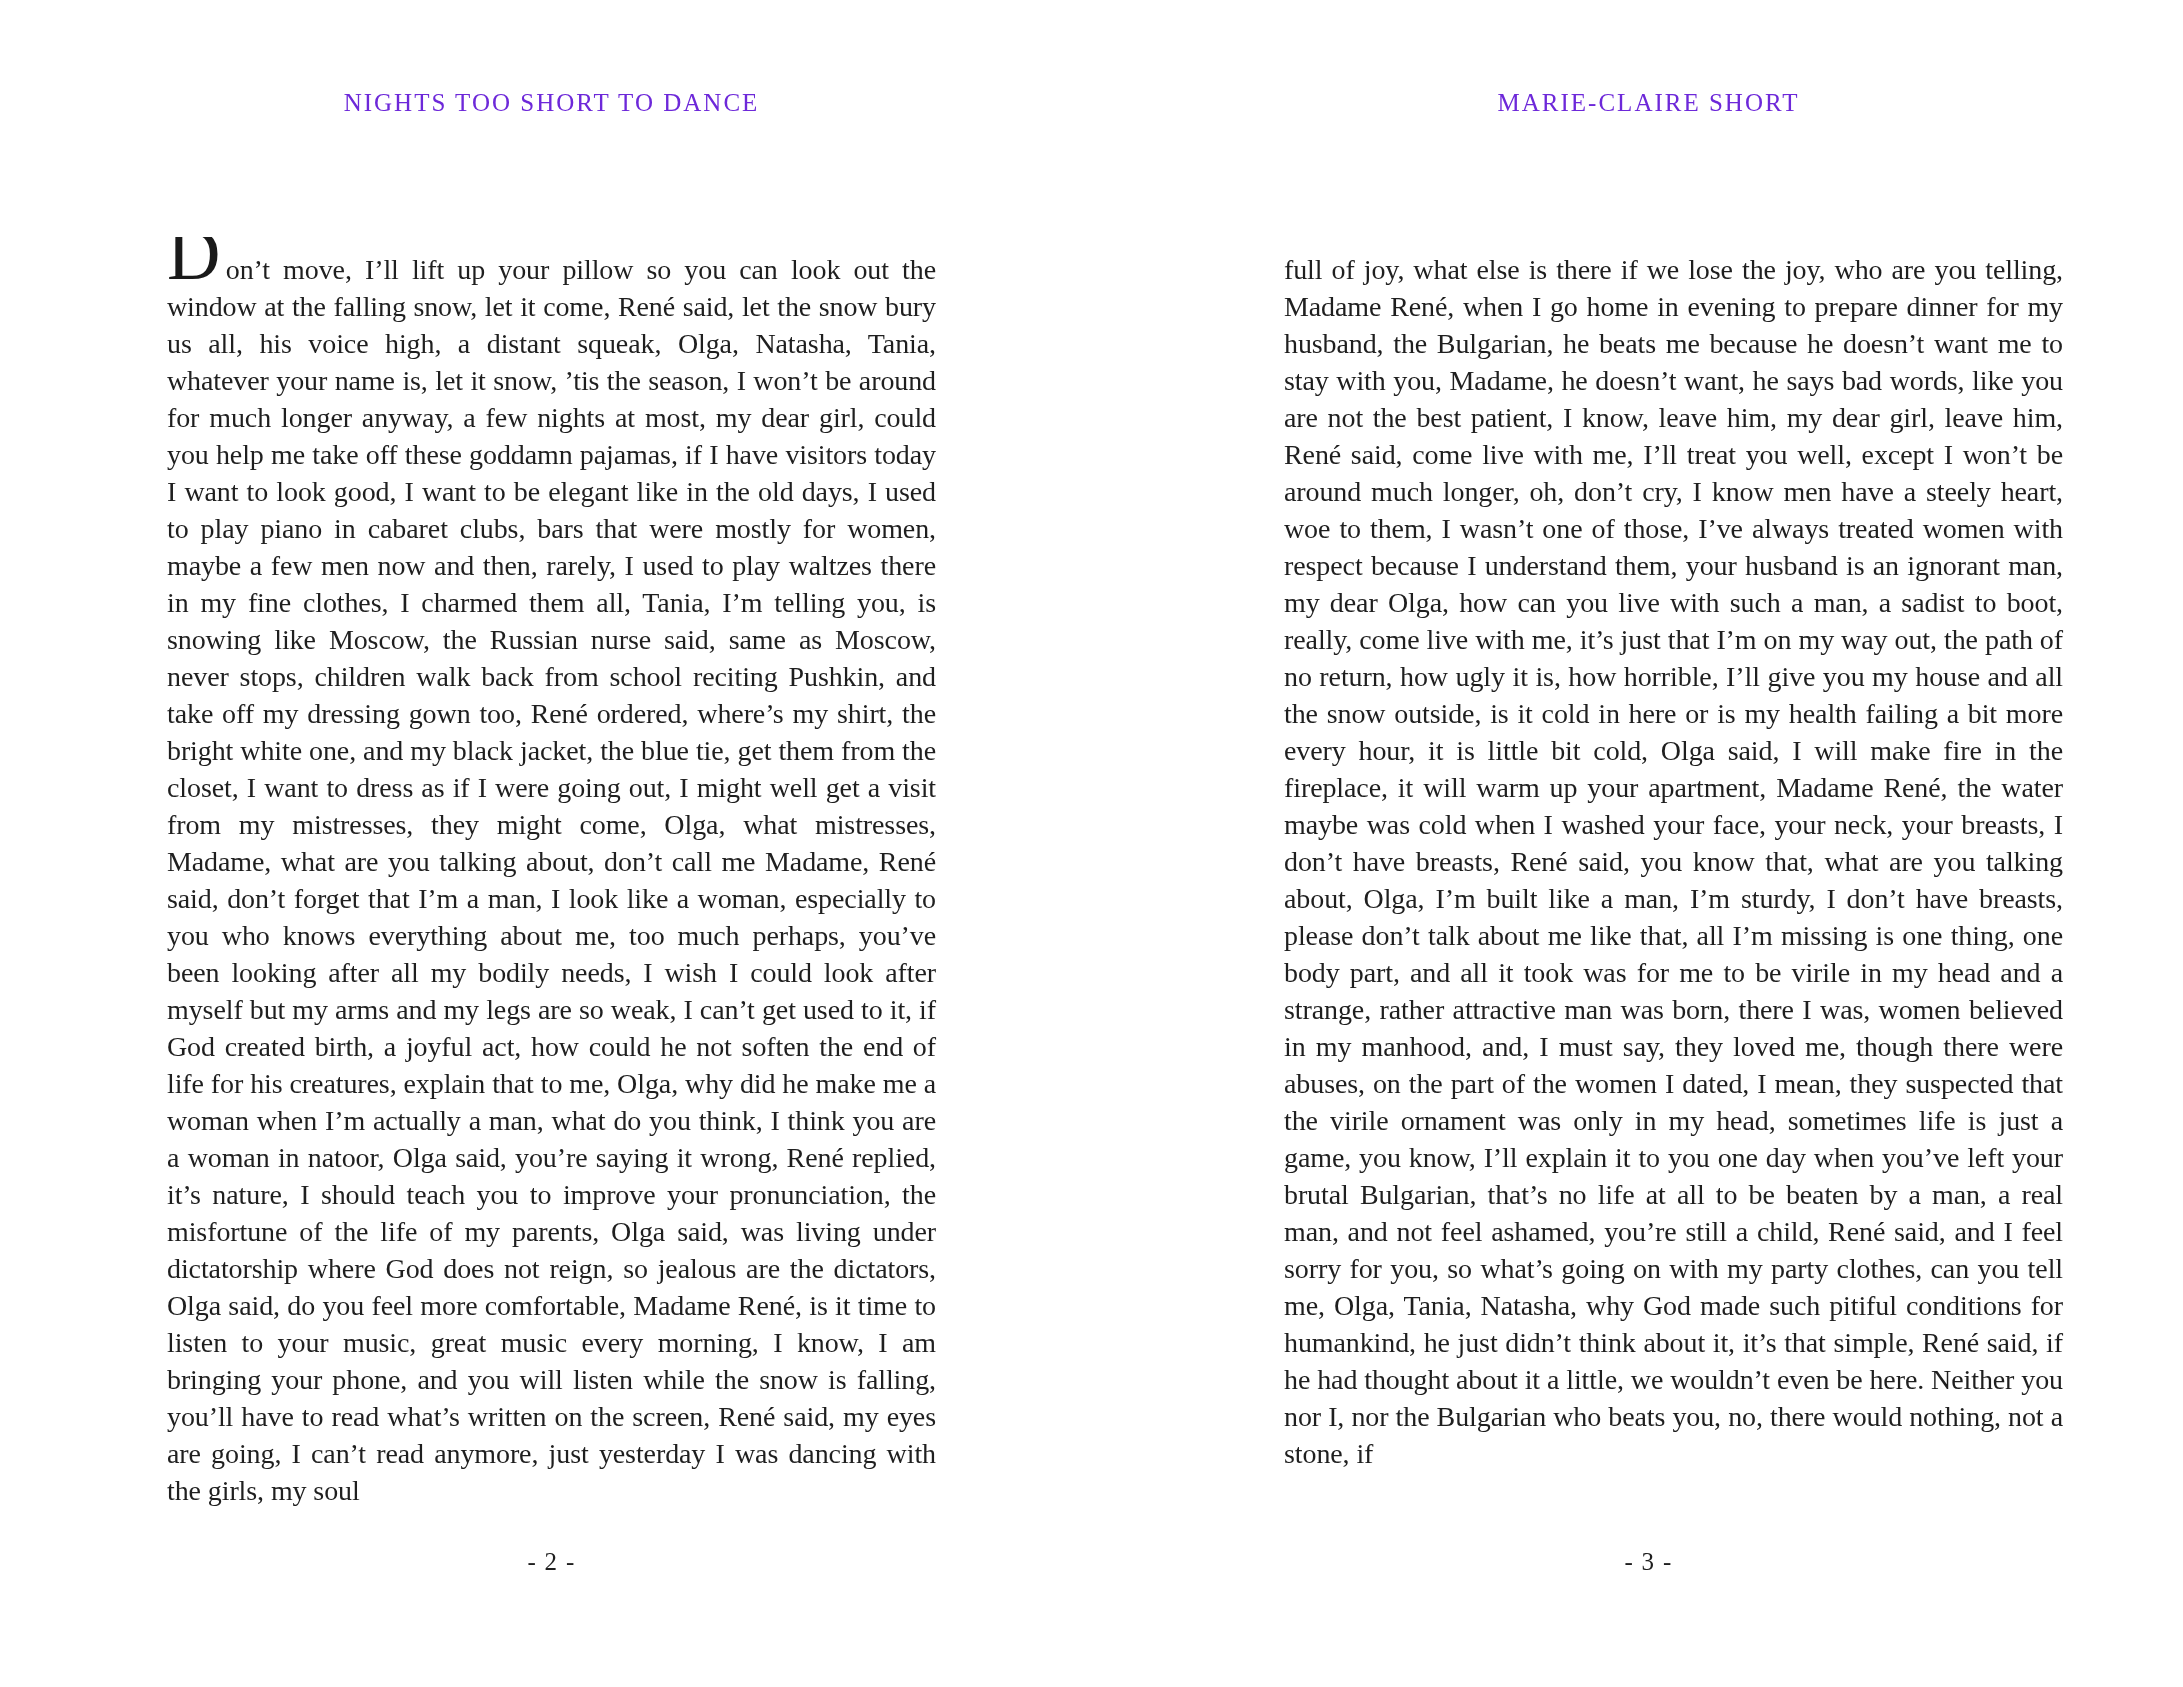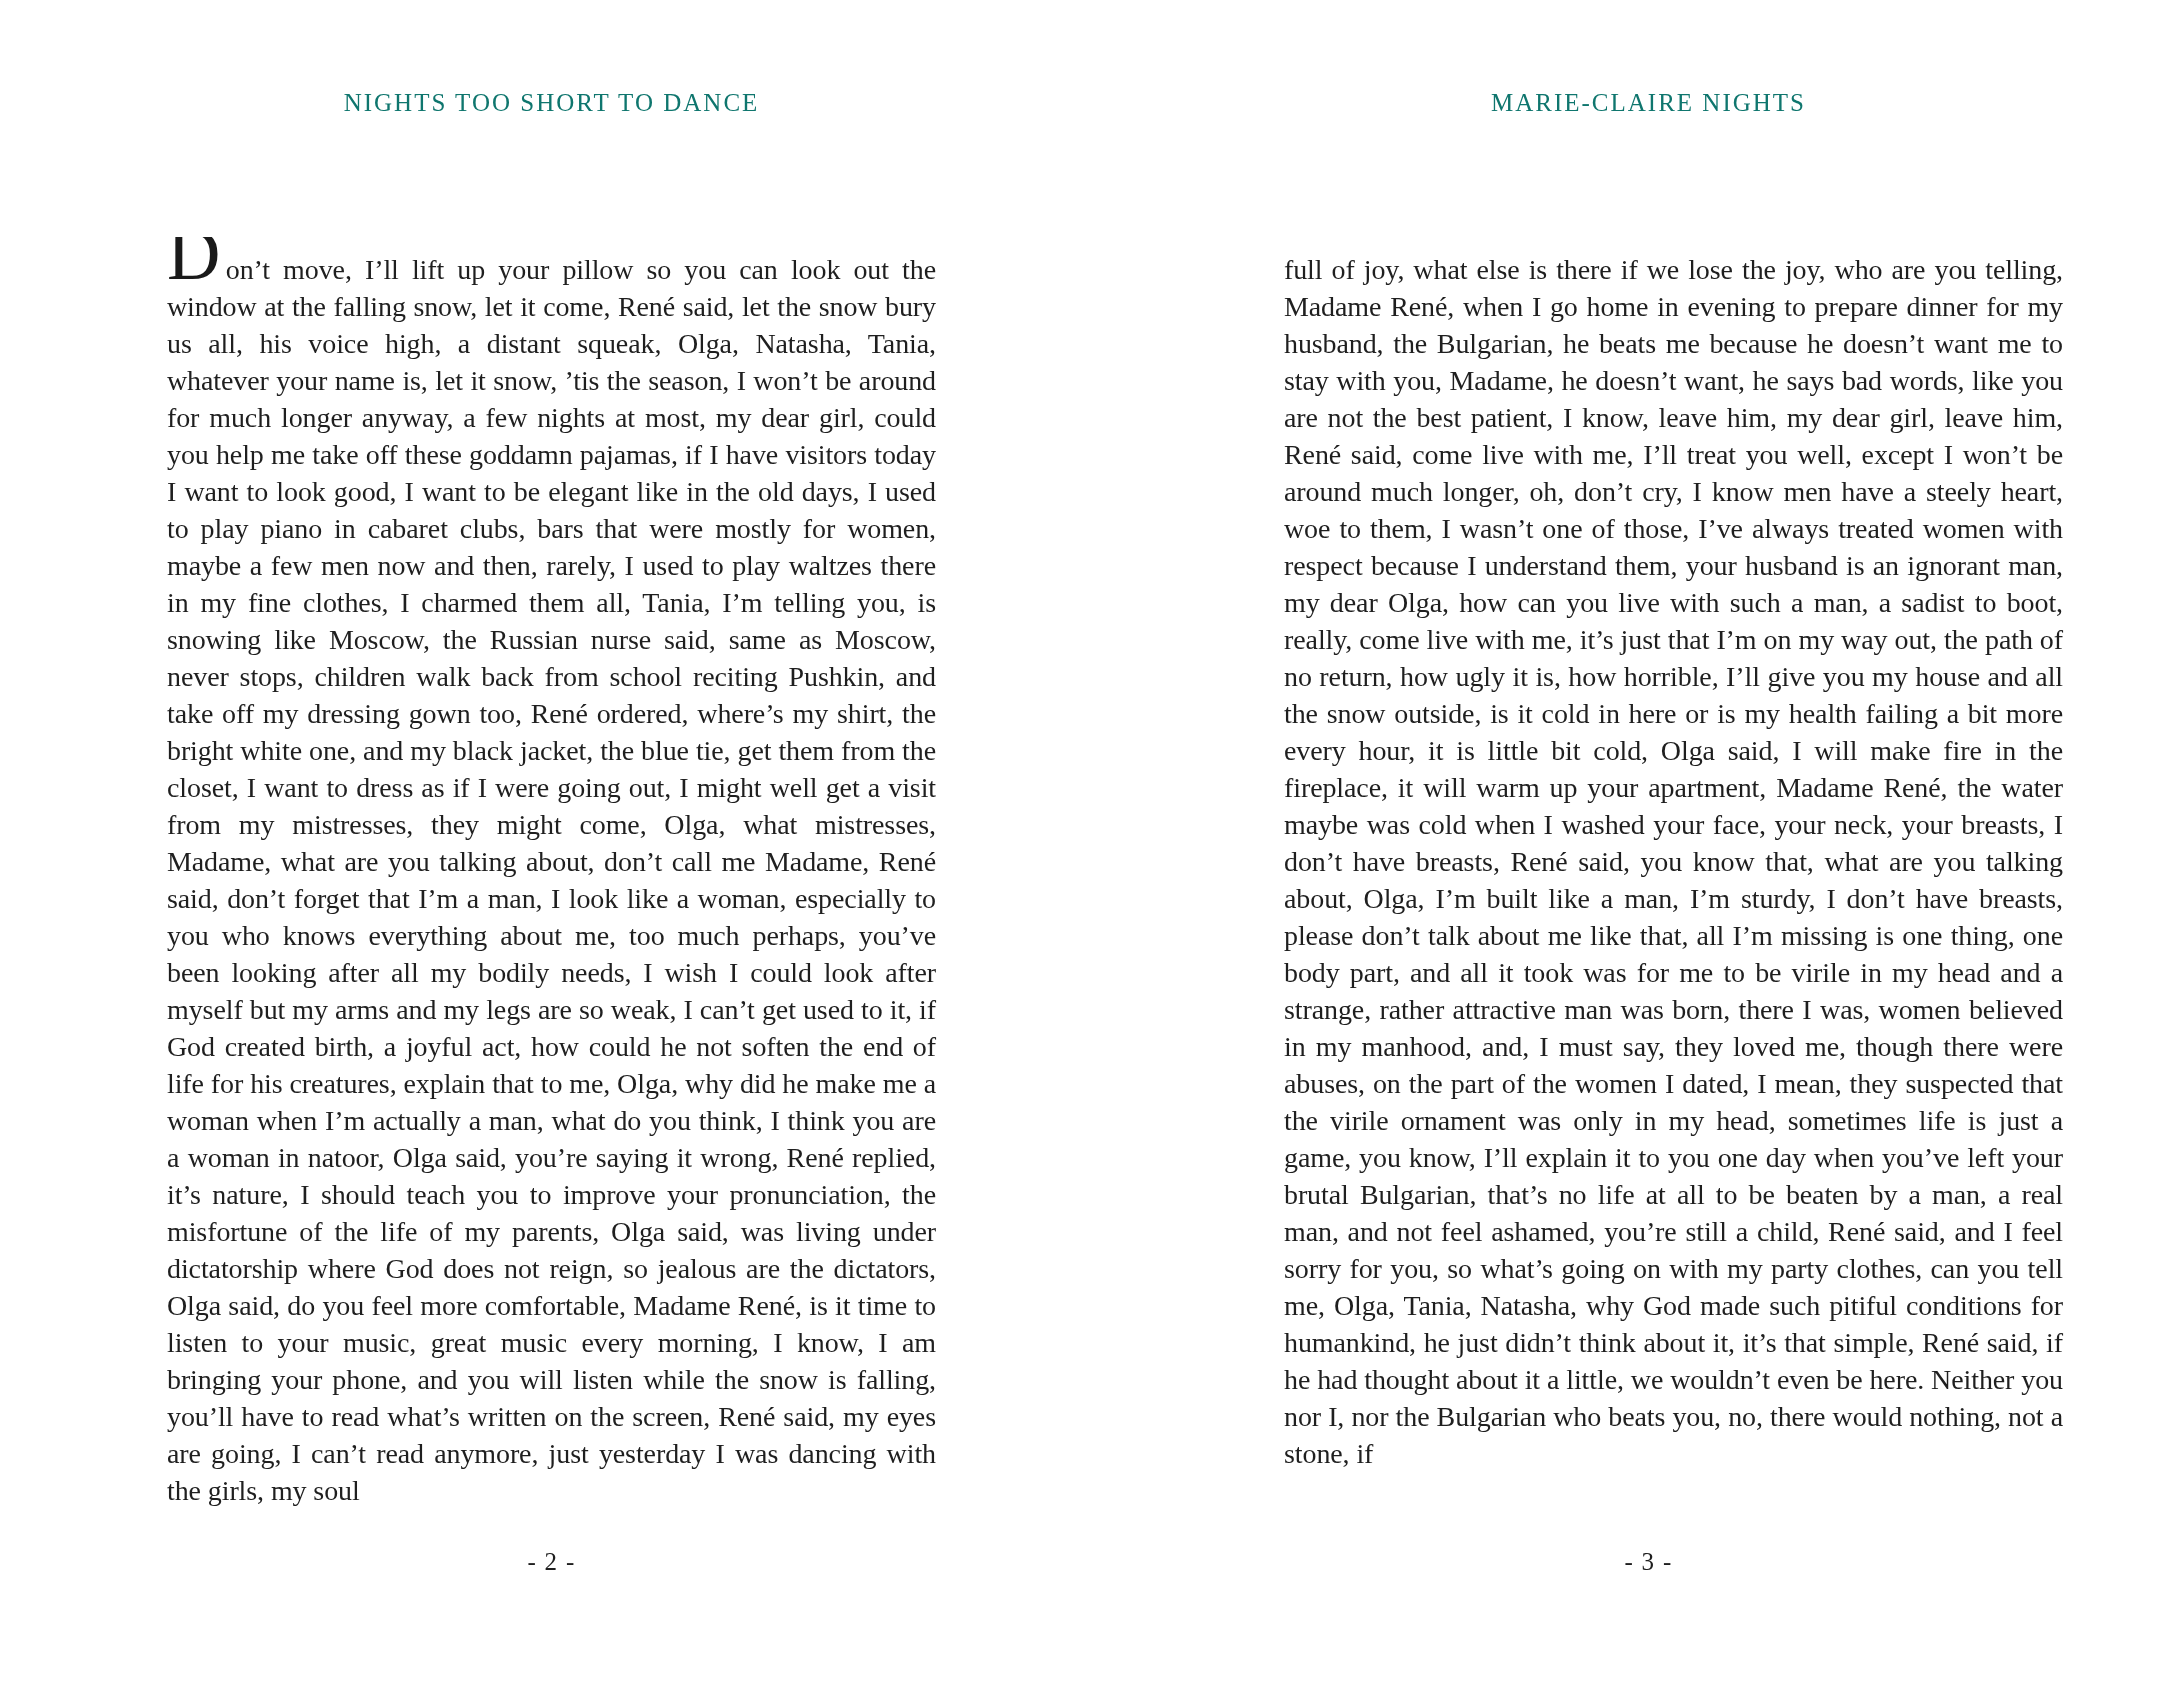--- a/index.html
+++ b/index.html
@@ -14,21 +14,21 @@
     font-family: "Liberation Serif", "DejaVu Serif", serif;
     overflow: hidden;
   }
   .running-header {
     position: absolute;
     top: 90px;
     text-align: center;
     font-size: 25px;
     line-height: 1;
     letter-spacing: 2px;
-    color: #0f766e;
+    color: #6d28d9;
     font-stretch: semi-condensed;
     white-space: nowrap;
   }
   .running-header.left  { left: 153px;  width: 797px; }
   .running-header.right { left: 1245px; width: 807px; }
 
   .text-column {
     position: absolute;
     top: 237px;
     height: 1290px;
@@ -66,21 +66,21 @@
     color: #1f1f1f;
   }
   .page-number.left  { left: 153px;  width: 797px; }
   .page-number.right { left: 1245px; width: 807px; }
 </style>
 </head>
 <body>
 
 <div class="running-header left">NIGHTS TOO SHORT TO DANCE</div>
 
-<div class="running-header right">MARIE-CLAIRE NIGHTS</div>
+<div class="running-header right">MARIE-CLAIRE SHORT</div>
 
 <div class="text-column left">
   <p class="body-text"><span class="dropcap">D</span><span>on’t move, I’ll lift up your pillow so you can look out the window at the falling snow, let it come, René said, let the snow bury us all, his voice high, a distant squeak, Olga, Natasha, Tania, whatever your name is, let it snow, ’tis the season, I won’t be around for much longer anyway, a few nights at most, my dear girl, could you help me take off these goddamn pajamas, if I have visitors today I want to look good, I want to be elegant like in the old days, I used to play piano in cabaret clubs, bars that were mostly for women, maybe a few men now and then, rarely, I used to play waltzes there in my fine clothes, I charmed them all, Tania, I’m telling you, is snowing like Moscow, the Russian nurse said, same as Moscow, never stops, children walk back from school reciting Pushkin, and take off my dressing gown too, René ordered, where’s my shirt, the bright white one, and my black jacket, the blue tie, get them from the closet, I want to dress as if I were going out, I might well get a visit from my mistresses, they might come, Olga, what mistresses, Madame, what are you talking about, don’t call me Madame, René said, don’t forget that I’m a man, I look like a woman, especially to you who knows everything about me, too much perhaps, you’ve been looking after all my bodily needs, I wish I could look after myself but my arms and my legs are so weak, I can’t get used to it, if God created birth, a joyful act, how could he not soften the end of life for his creatures, explain that to me, Olga, why did he make me a woman when I’m actually a man, what do you think, I think you are a woman in natoor, Olga said, you’re saying it wrong, René replied, it’s nature, I should teach you to improve your pronunciation, the misfortune of the life of my parents, Olga said, was living under dictatorship where God does not reign, so jealous are the dictators, Olga said, do you feel more comfortable, Madame René, is it time to listen to your music, great music every morning, I know, I am bringing your phone, and you will listen while the snow is falling, you’ll have to read what’s written on the screen, René said, my eyes are going, I can’t read anymore, just yesterday I was dancing with the girls, my soul</span></p>
 </div>
 
 <div class="text-column right">
   <p class="body-text"><span>full of joy, what else is there if we lose the joy, who are you telling, Madame René, when I go home in evening to prepare dinner for my husband, the Bulgarian, he beats me because he doesn’t want me to stay with you, Madame, he doesn’t want, he says bad words, like you are not the best patient, I know, leave him, my dear girl, leave him, René said, come live with me, I’ll treat you well, except I won’t be around much longer, oh, don’t cry, I know men have a steely heart, woe to them, I wasn’t one of those, I’ve always treated women with respect because I understand them, your husband is an ignorant man, my dear Olga, how can you live with such a man, a sadist to boot, really, come live with me, it’s just that I’m on my way out, the path of no return, how ugly it is, how horrible, I’ll give you my house and all the snow outside, is it cold in here or is my health failing a bit more every hour, it is little bit cold, Olga said, I will make fire in the fireplace, it will warm up your apartment, Madame René, the water maybe was cold when I washed your face, your neck, your breasts, I don’t have breasts, René said, you know that, what are you talking about, Olga, I’m built like a man, I’m sturdy, I don’t have breasts, please don’t talk about me like that, all I’m missing is one thing, one body part, and all it took was for me to be virile in my head and a strange, rather attractive man was born, there I was, women believed in my manhood, and, I must say, they loved me, though there were abuses, on the part of the women I dated, I mean, they suspected that the virile ornament was only in my head, sometimes life is just a game, you know, I’ll explain it to you one day when you’ve left your brutal Bulgarian, that’s no life at all to be beaten by a man, a real man, and not feel ashamed, you’re still a child, René said, and I feel sorry for you, so what’s going on with my party clothes, can you tell me, Olga, Tania, Natasha, why God made such pitiful conditions for humankind, he just didn’t think about it, it’s that simple, René said, if he had thought about it a little, we wouldn’t even be here. Neither you nor I, nor the Bulgarian who beats you, no, there would nothing, not a stone, if</span></p>
 </div>
 
 <div class="page-number left">- 2 -</div>

